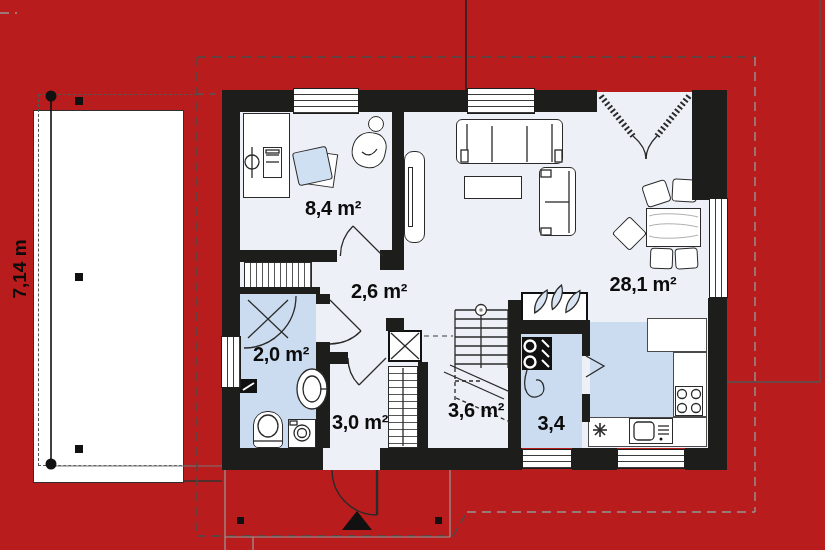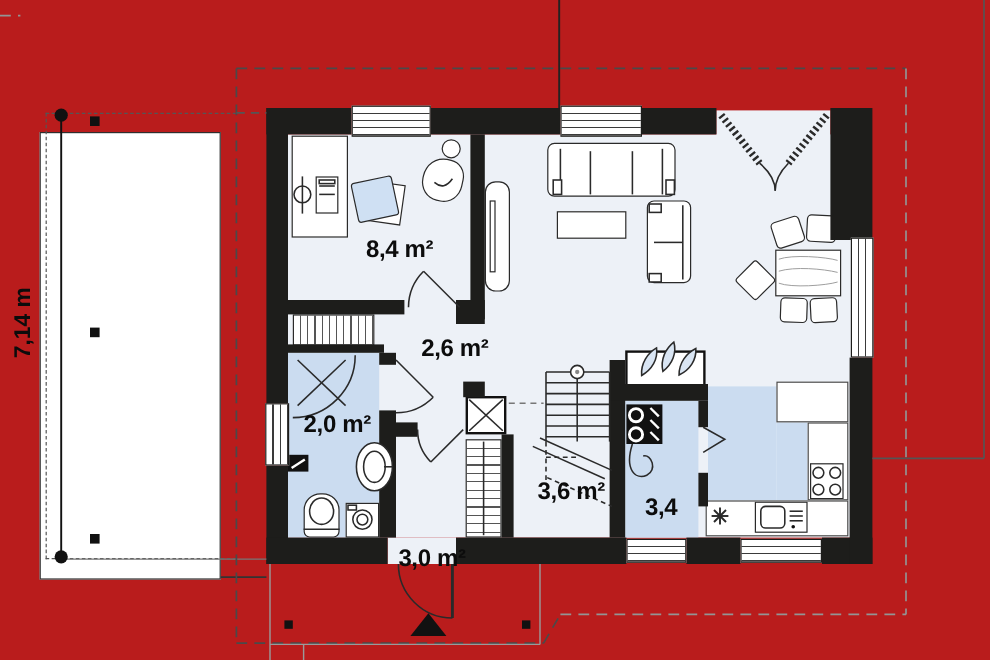--- a/index.html
+++ b/index.html
@@ -268,19 +268,20 @@
       <g stroke="#9a9a9a" stroke-width="0.8">
         <path d="M 649 216 C 660 212 688 214 698 217"></path>
         <path d="M 649 226 C 662 222 686 224 698 227"></path>
         <path d="M 649 236 C 660 240 688 238 698 235"></path>
       </g>
     </g>
   </svg>
 
   <div class="rlabel" style="left:293px;top:198px;width:80px;">8,4 m²</div>
   <div class="rlabel" style="left:339px;top:281px;width:80px;">2,6 m²</div>
+  <div class="rlabel" style="left:593px;top:274px;width:100px;">28,1 m²</div>
   <div class="rlabel" style="left:241px;top:344px;width:80px;">2,0 m²</div>
-  <div class="rlabel" style="left:320px;top:412px;width:80px;margin-top:44px;">3,0 m²</div>
+  <div class="rlabel" style="left:320px;top:412px;width:80px;">3,0 m²</div>
   <div class="rlabel" style="left:436px;top:400px;width:80px;">3,6 m²</div>
   <div class="rlabel" style="left:521px;top:413px;width:60px;">3,4</div>
   <div class="dim" style="left:-15px;top:258px;width:70px;height:22px;text-align:center;">7,14 m</div>
 
 </div>
 
 </body></html>

